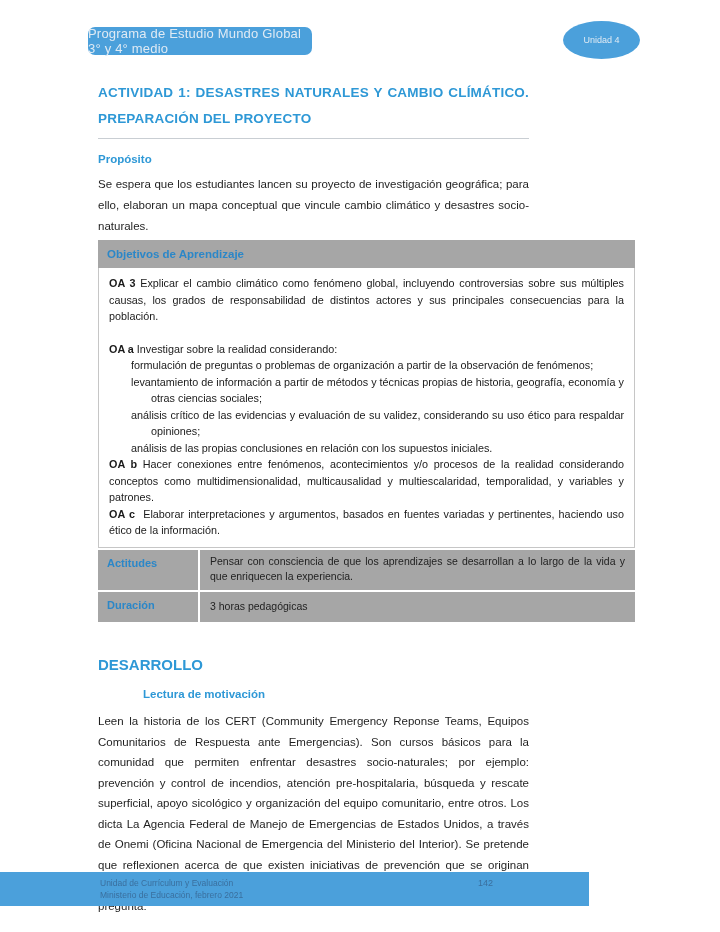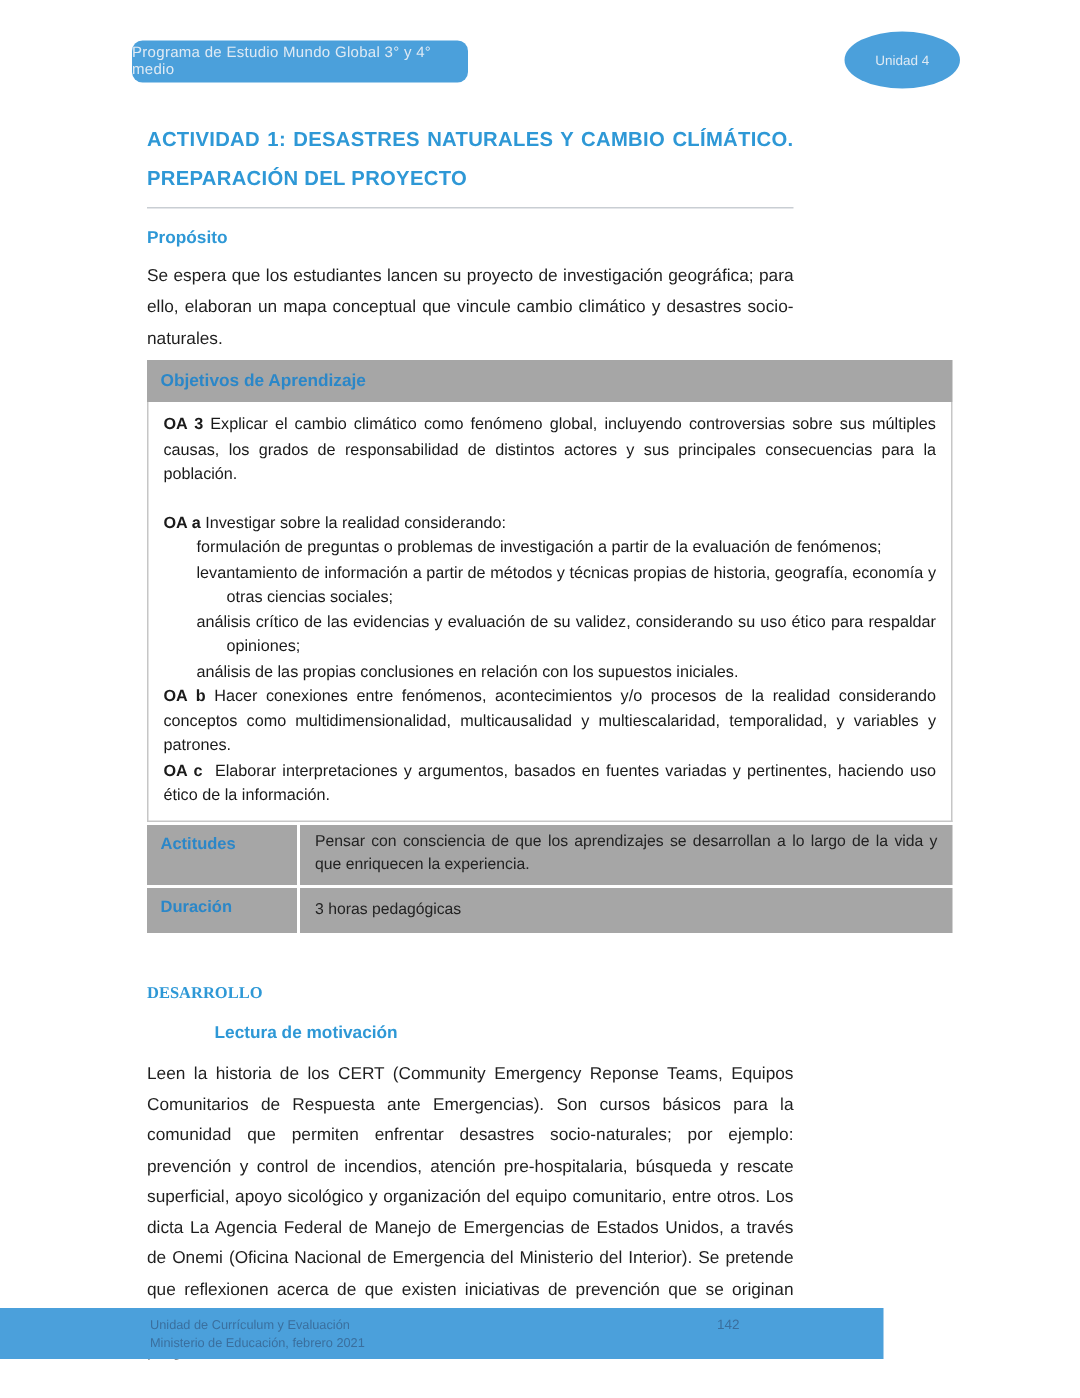--- a/index.html
+++ b/index.html
@@ -8,21 +8,21 @@
     font-family:"Liberation Sans","DejaVu Sans",sans-serif;
     color:#1f1f1f;
   }
   .page{position:relative;width:720px;height:932px;overflow:hidden;background:#fff;}
 
   
   .hdr-pill{
     position:absolute;left:88px;top:27px;width:224px;height:28px;
     background:#4BA0DB;border-radius:7px;
     display:flex;align-items:center;justify-content:center;
-    font-size:10px;color:#dfeaf4;letter-spacing:.2px;
+    font-size:13px;color:#dfeaf4;letter-spacing:.2px;
   }
   .hdr-ellipse{
     position:absolute;left:563px;top:21px;width:77px;height:38px;
     background:#4BA0DB;border-radius:50%;
     display:flex;align-items:center;justify-content:center;
     font-size:9px;color:#dfeaf4;
   }
 
   
   .col{position:absolute;left:98px;top:80px;width:431px;}
@@ -62,21 +62,21 @@
     color:#2B87C8;font-weight:bold;font-size:11px;
     padding:7px 0 0 9px;
   }
   .cell-value{
     flex:1;background:#A6A6A6;box-sizing:border-box;
     font-size:10.5px;line-height:15.5px;color:#222;
     padding:4px 10px 5px 10px;text-align:justify;
   }
   .cell-value.single{padding-top:7px;padding-bottom:8px;}
 
-  .desarrollo-h{margin-top:34px;font-size:11px;font-family:Liberation Serif, serif;}
+  .desarrollo-h{margin-top:34px;font-size:15px;}
   .lectura-h{margin-top:15px;margin-left:45px;font-size:11.5px;}
   p.motivation{margin-top:11px;line-height:20.5px;}
   .ital{}
 
   
   .footer{
     position:absolute;left:0;top:872px;width:589px;height:34px;
     background:#4BA0DB;box-sizing:border-box;
     display:flex;justify-content:space-between;align-items:flex-start;
     padding:5px 96px 0 100px;
@@ -105,21 +105,21 @@
     <p class="body-p">Se espera que los estudiantes lancen su proyecto de investigación geográfica; para ello, elaboran un mapa conceptual que vincule cambio climático y desastres socio-naturales.</p>
 
     <div class="obj-table">
       <div class="tbl-header">Objetivos de Aprendizaje</div>
 
       <div class="tbl-body">
         <p class="gap-after"><span class="oa-label">OA 3</span> <span>Explicar el cambio climático como fenómeno global, incluyendo controversias sobre sus múltiples causas, los grados de responsabilidad de distintos actores y sus principales consecuencias para la población.</span></p>
 
         <p><span class="oa-label">OA a</span> <span>Investigar sobre la realidad considerando:</span></p>
         <ul class="oa-list">
-          <li>formulación de preguntas o problemas de investigación a partir de la evaluación de fenómenos;</li>
+          <li>formulación de preguntas o problemas de organización a partir de la observación de fenómenos;</li>
           <li>levantamiento de información a partir de métodos y técnicas propias de historia, geografía, economía y otras ciencias sociales;</li>
           <li>análisis crítico de las evidencias y evaluación de su validez, considerando su uso ético para respaldar opiniones;</li>
           <li>análisis de las propias conclusiones en relación con los supuestos iniciales.</li>
         </ul>
 
         <p><span class="oa-label">OA b</span> <span>Hacer conexiones entre fenómenos, acontecimientos y/o procesos de la realidad considerando conceptos como multidimensionalidad, multicausalidad y multiescalaridad, temporalidad, y variables y patrones.</span></p>
 
         <p><span class="oa-label">OA c</span>&nbsp; <span>Elaborar interpretaciones y argumentos, basados en fuentes variadas y pertinentes, haciendo uso ético de la información.</span></p>
       </div>
 

